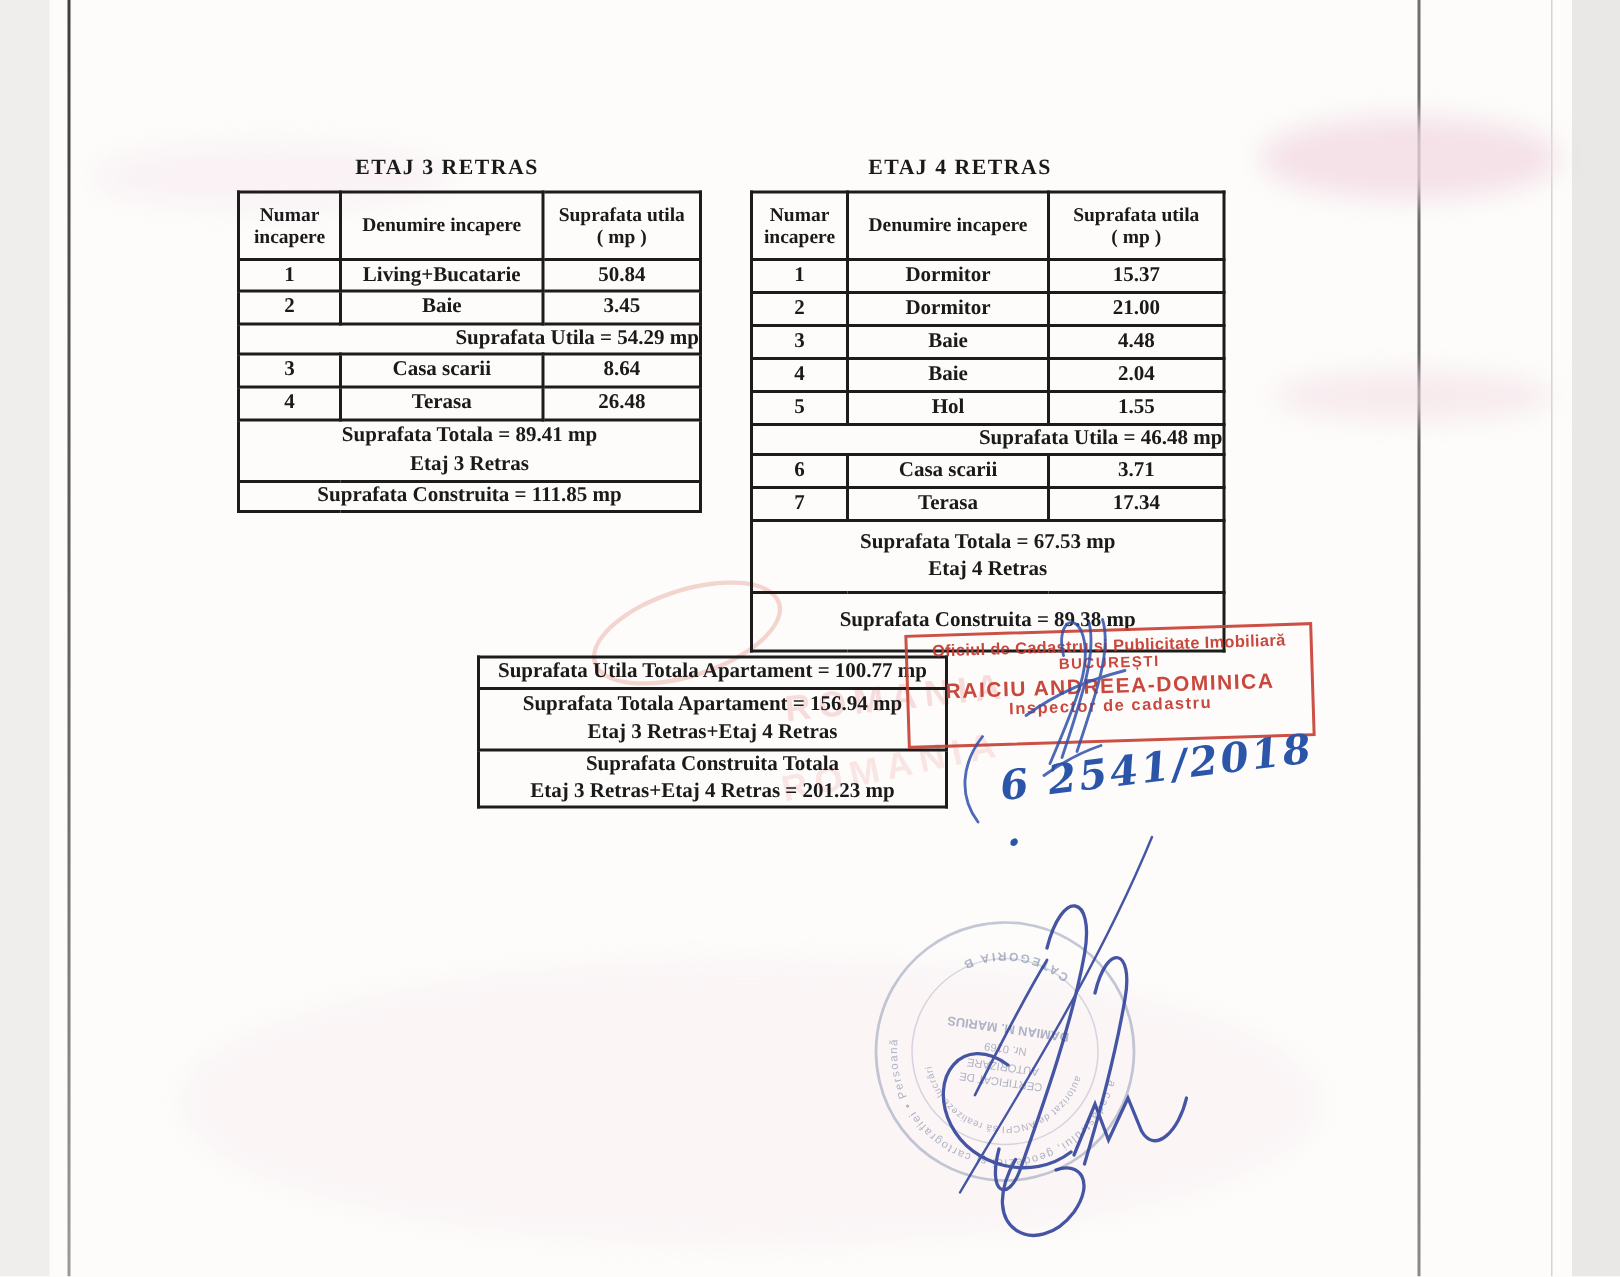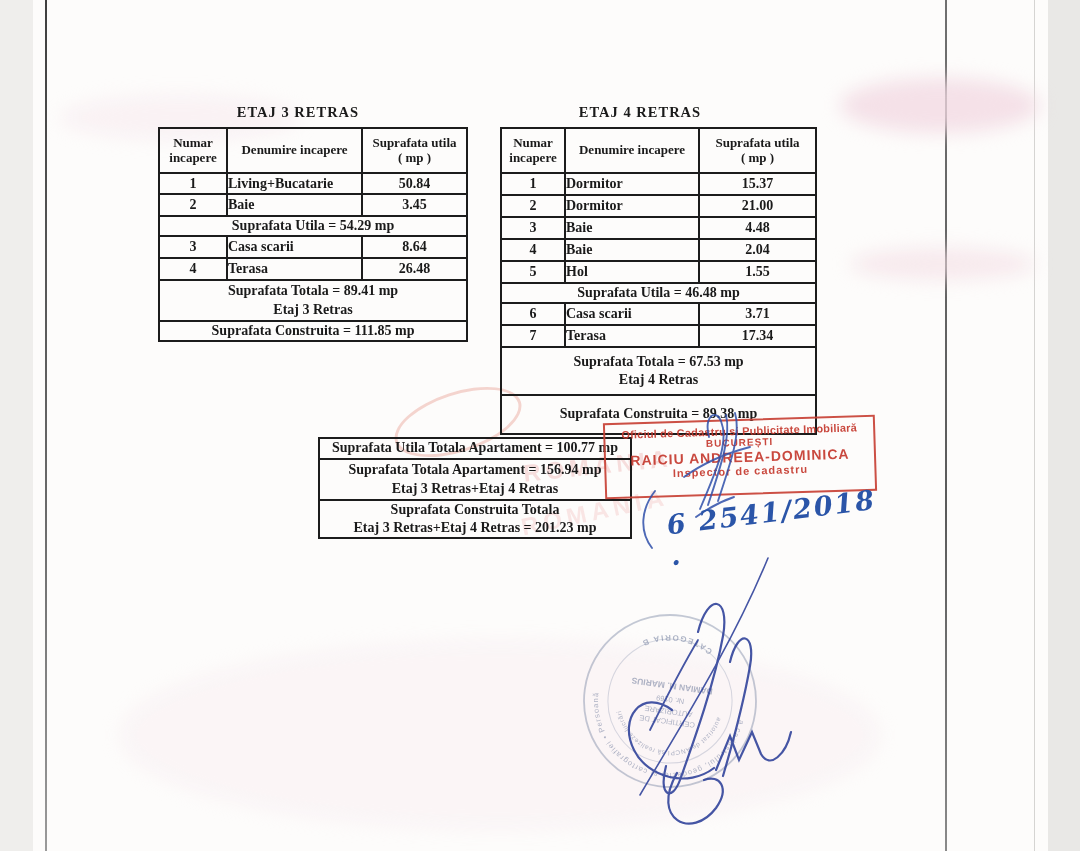--- a/index.html
+++ b/index.html
@@ -23,22 +23,22 @@
   .blob4{left:60px;top:95px;width:240px;height:45px;background:rgba(244,228,234,.4);}
 
   
   .doc-title{font-weight:bold;font-size:14.5px;letter-spacing:1px;text-align:center;}
   table.sheet{border-collapse:collapse;table-layout:fixed;position:absolute;
       background:transparent;}
   table.sheet th,table.sheet td{border:2px solid #1c1c1c;padding:0;
       font-weight:bold;font-size:14px;vertical-align:middle;overflow:hidden;}
   table.sheet th{font-size:13px;line-height:1.15;text-align:center;}
   td.c{text-align:center;}
-  td.n{text-align:left;}
-  td.span-l{text-align:center;padding-left:10px;font-size:14.5px;}
+  td.n{text-align:center;}
+  td.span-l{text-align:right;padding-left:10px;font-size:14.5px;}
   td.span-c{text-align:center;font-size:14.5px;line-height:1.3;}
   .pad16{padding-left:16px;}
   .pad26{padding-left:26px;font-family:Liberation Serif, serif;}
 
   
   .ghost-word{color:rgba(233,150,148,.30);font-family:"Liberation Sans",sans-serif;
       font-weight:bold;letter-spacing:5px;pointer-events:none;}
   .ghost-ellipse{left:392px;top:392px;width:126px;height:54px;border:3px solid rgba(226,128,112,.32);
       border-radius:50%;transform:rotate(-18deg);pointer-events:none;}
 

